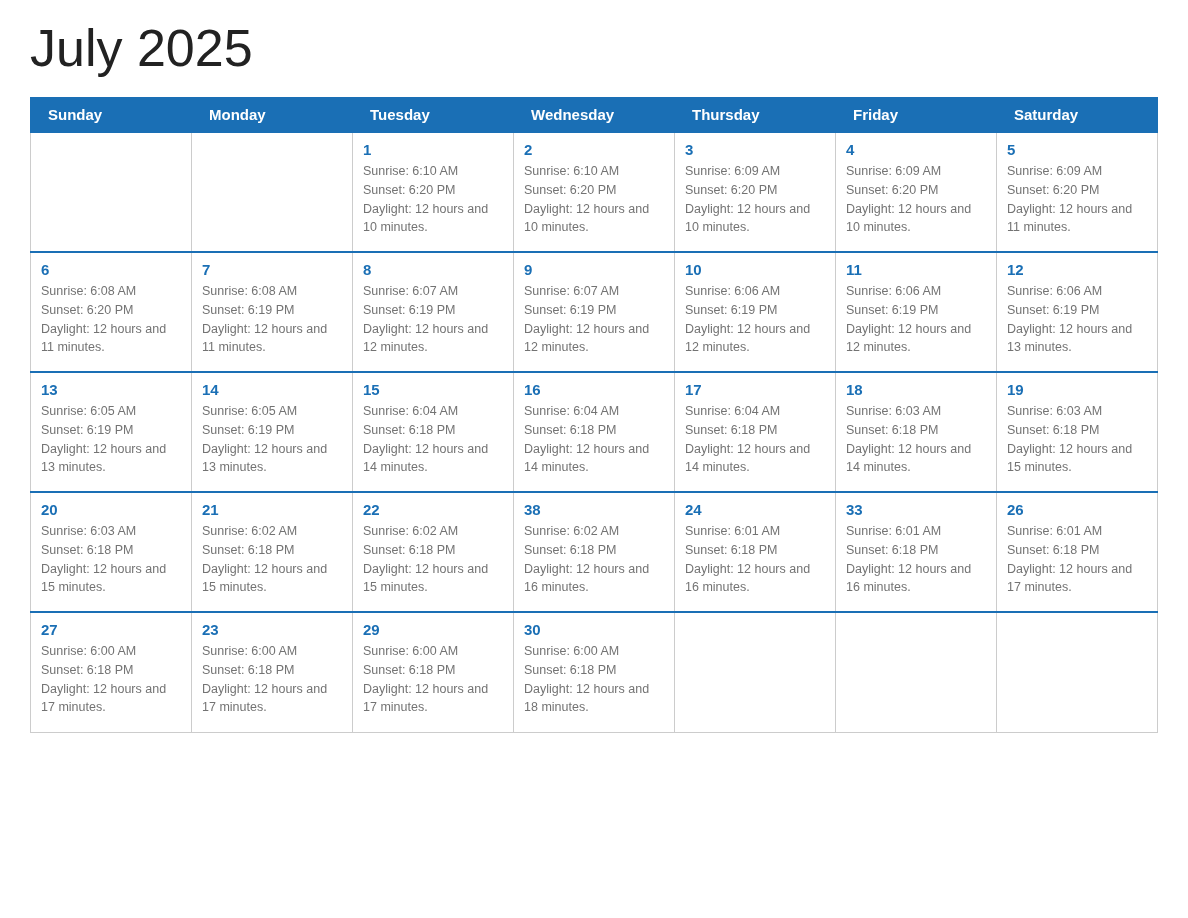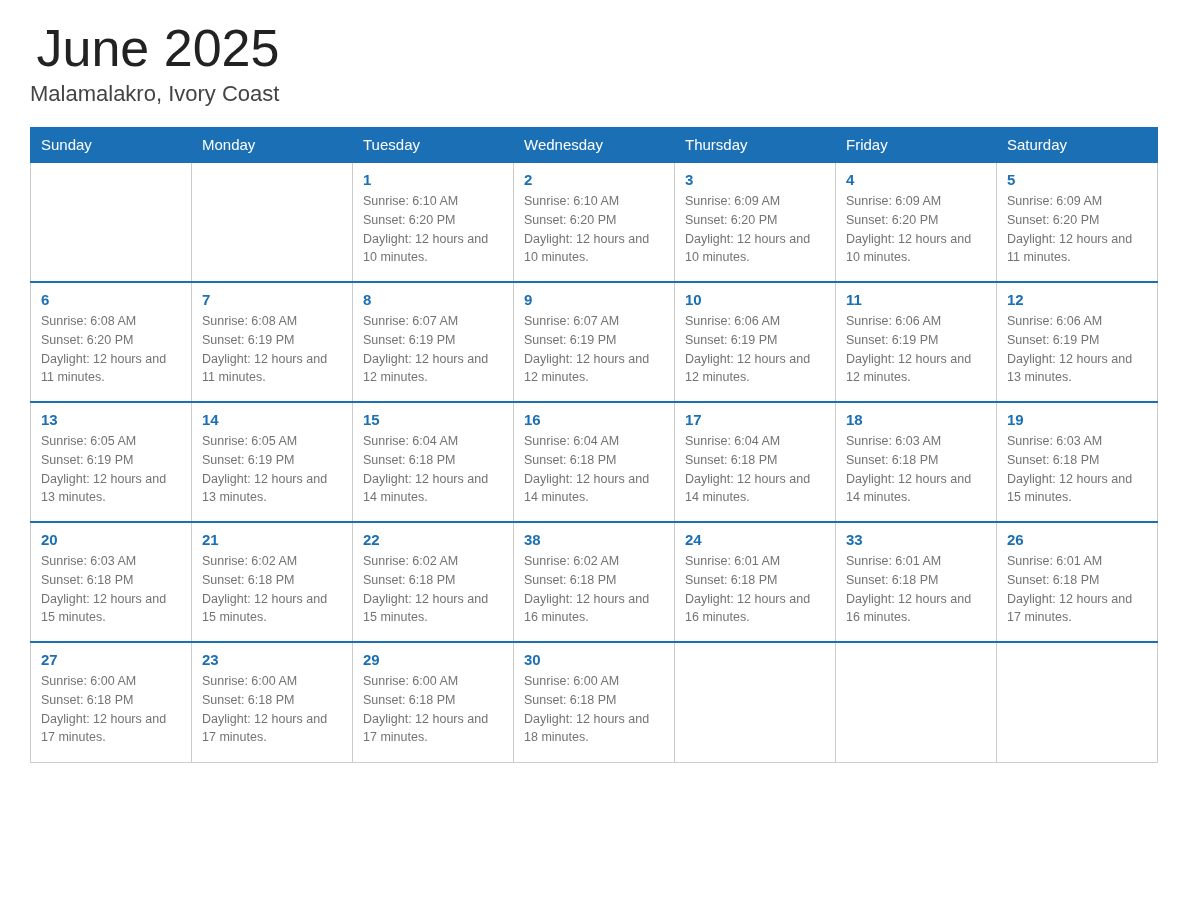--- a/index.html
+++ b/index.html
@@ -61,24 +61,24 @@
       margin-top: 4px;
     }
     .calendar-table {
       width: 100%;
       border-collapse: collapse;
       table-layout: fixed;
     }
     .calendar-table th {
       background-color: #1a6fb5;
       color: #fff;
-      padding: 8px 10px;
+      padding: 8px 17px;
       text-align: left;
       font-size: 15px;
-      font-weight: normal;
+      font-weight: bold;
       border: 1px solid #1a6fb5;
     }
     .calendar-table td {
       vertical-align: top;
       padding: 8px 10px;
       border: 1px solid #ccc;
       font-size: 13px;
       color: #333;
       min-height: 100px;
       height: 120px;
@@ -100,22 +100,21 @@
     }
     tr.week-row td {
       border-top: 2px solid #1a6fb5;
     }
   </style>
 </head>
 <body>
 
 <div class="header-area">
   <div class="title-area">
-    <div class="month-title">June 2025</div>
-    <div class="location-title">Malamalakro, Ivory Coast</div>
+    <div class="month-title">July 2025</div>
   </div>
 </div>
 
 <table class="calendar-table">
   <thead>
     <tr>
     <th>Sunday</th>
         <th>Monday</th>
         <th>Tuesday</th>
         <th>Wednesday</th>

